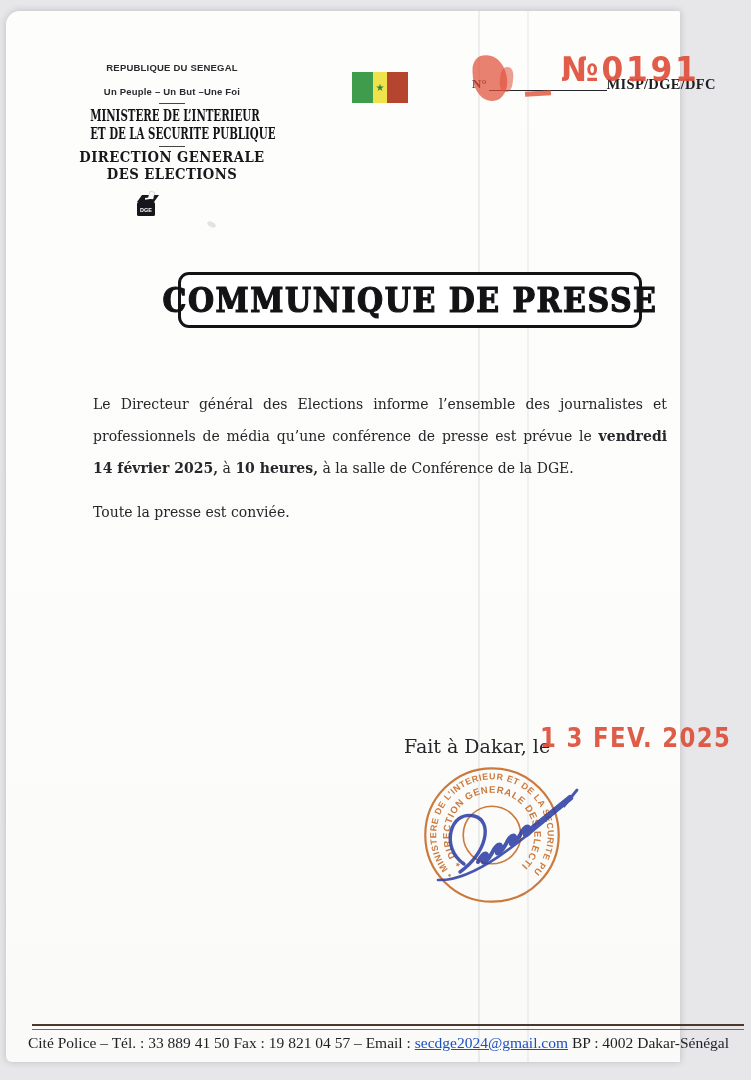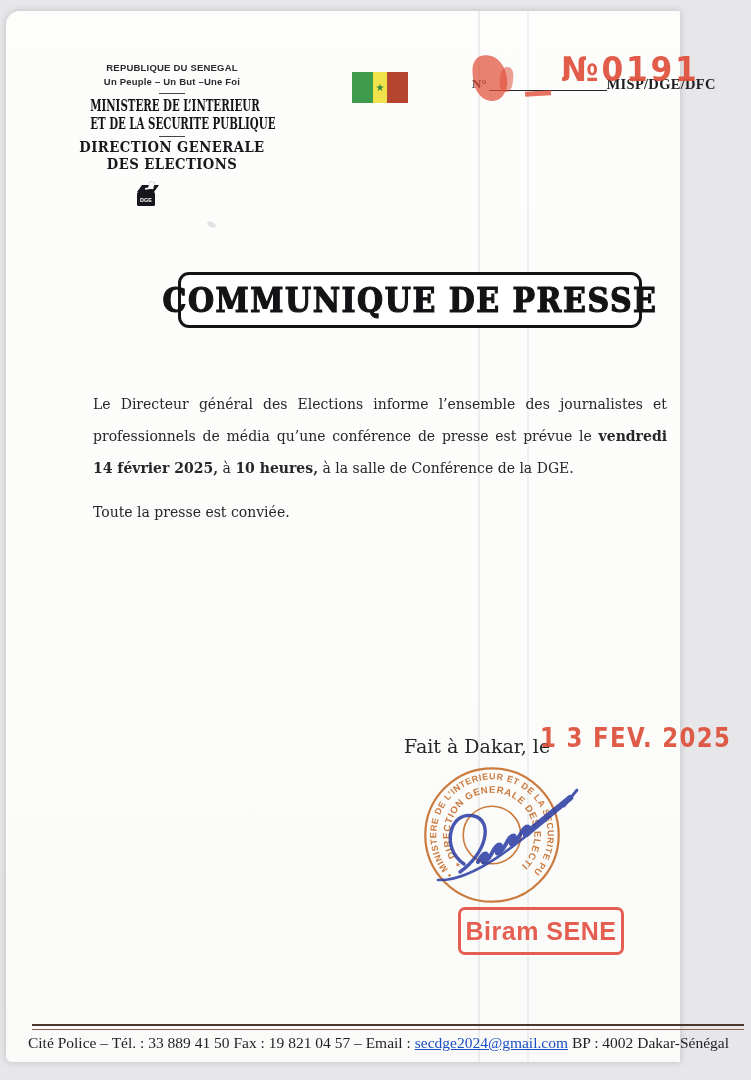--- a/index.html
+++ b/index.html
@@ -17,21 +17,21 @@
   .fold{position:absolute;top:0;height:100%;width:1.5px;background:rgba(130,135,150,.13);}
   .fold.f1{left:472px;}
   .fold.f2{left:521px;background:rgba(130,135,150,.10);}
   .page-smudge{position:absolute;left:201px;top:211px;width:9px;height:5px;
     background:rgba(70,70,80,.14);border-radius:50%;transform:rotate(25deg);}
 
   
   .letterhead{position:absolute;left:34px;top:51px;width:264px;text-align:center;color:#1b1b20;}
   .lh-republic,.lh-motto{font-family:"Liberation Sans",sans-serif;font-weight:bold;
     font-size:9.5px;line-height:12px;letter-spacing:.2px;color:#2a2a30;}
-  .lh-motto{margin-top:2px;}
+  .lh-motto{margin-top:12px;}
   .lh-rule{width:26px;border-top:1.6px solid #444;margin:5px auto 3px;}
   .lh-rule.r2{margin:4px auto 2px;}
   .lh-ministry{font-family:"DejaVu Serif",serif;font-weight:bold;font-size:16.5px;
     line-height:17.5px;transform:scaleX(.62);transform-origin:center;white-space:nowrap;color:#141418;}
   .lh-direction{font-family:"DejaVu Serif",serif;font-weight:bold;font-size:15px;
     line-height:17px;transform:scaleX(.88);transform-origin:center;white-space:nowrap;
     letter-spacing:.5px;color:#17171c;}
   .ballot{margin:7px auto 0;width:28px;height:30px;position:relative;left:-24px;}
 
   
@@ -177,21 +177,18 @@
   <svg class="signature" viewBox="0 0 180 125">
     <g fill="none" stroke="#2f41a5" stroke-linecap="round" opacity="0.88">
       <path d="M 18 100 C 55 102 105 58 152 18" stroke-width="2.6"></path>
       <path d="M 44 84 C 20 68 30 30 54 36 C 74 41 66 74 40 92" stroke-width="3.4"></path>
       <path d="M 58 82 c 6 -13 12 -8 7 -5 c -5 6 -1 10 7 -4 c 6 -13 12 -8 7 -5 c -5 6 -1 10 7 -4 c 6 -13 12 -8 7 -5 c -5 6 -1 10 7 -4 c 6 -13 12 -8 7 -5 c -5 6 -1 10 7 -4" stroke-width="4"></path>
       <path d="M 108 52 L 150 18" stroke-width="6"></path>
       <path d="M 144 26 L 157 10" stroke-width="2.8"></path>
     </g>
   </svg>
 
-  <div class="name-stamp">
-    <span>Biram SENE</span>
-  </div>
 
   <div class="footer-rule"></div>
   <div class="footer-text">
     <span>Cité Police – Tél. : 33 889 41 50 Fax : 19 821 04 57 – Email : </span><a href="#">secdge2024@gmail.com</a><span> BP : 4002 Dakar-Sénégal</span>
   </div>
 </div>
 
 </body></html>

